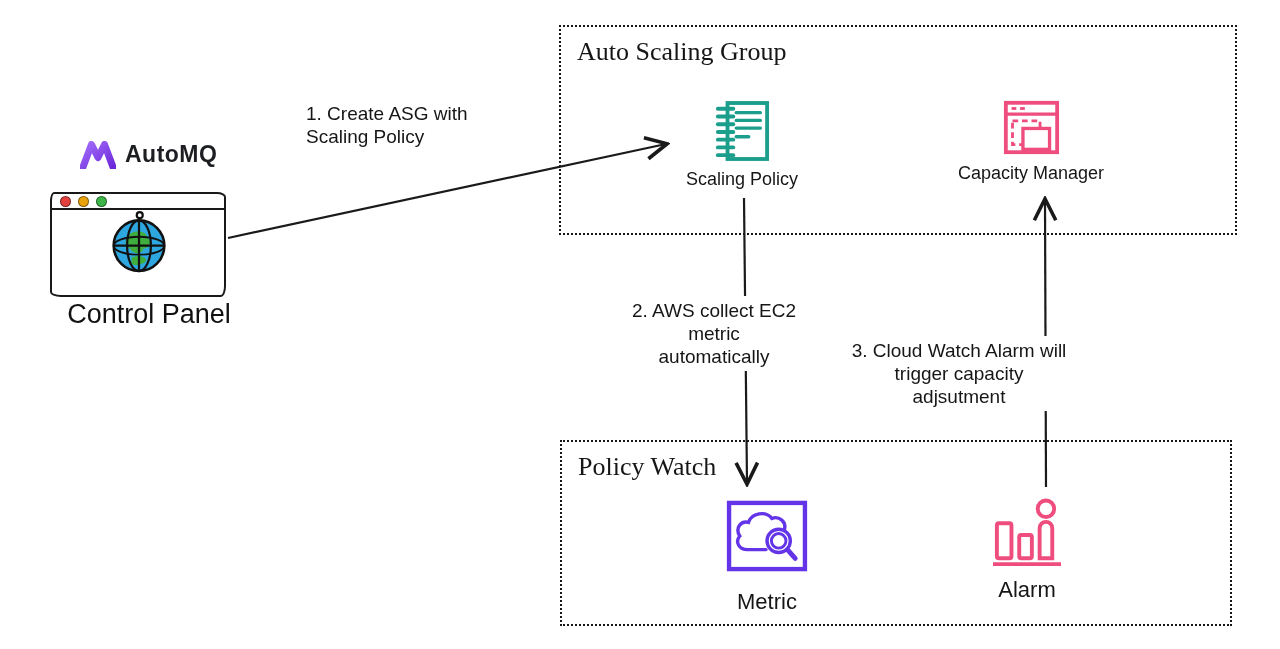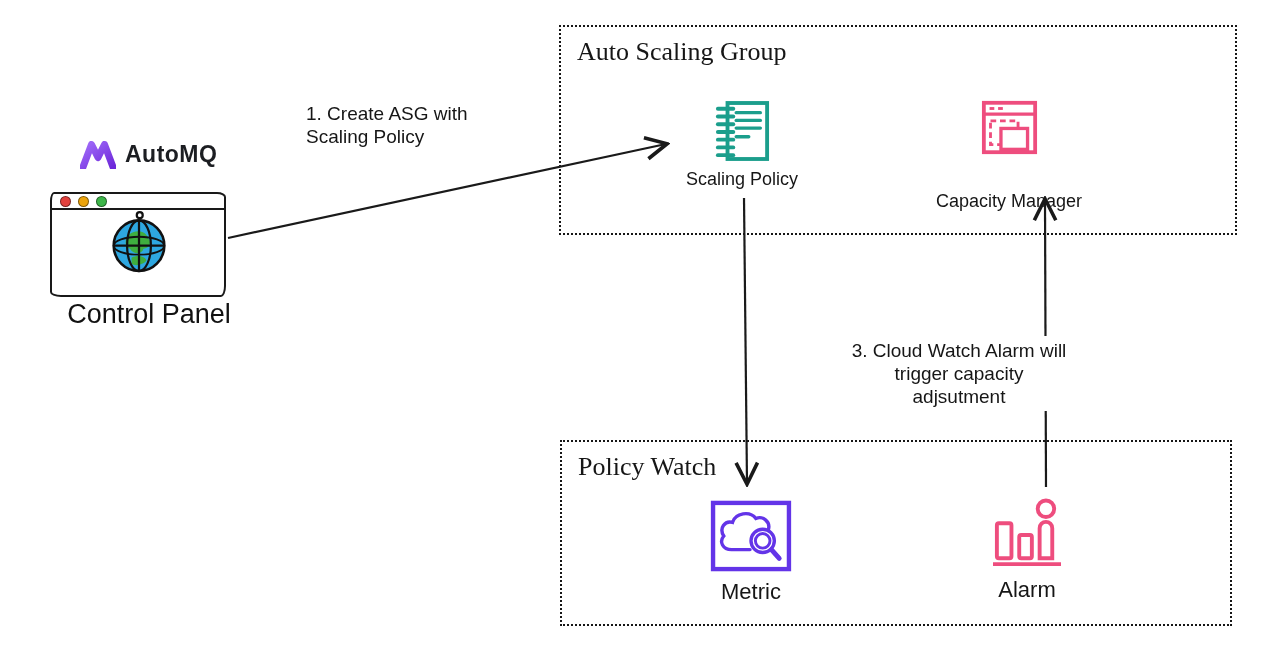--- a/index.html
+++ b/index.html
@@ -117,37 +117,37 @@
       <g class="teal-stroke" stroke-width="3.5" stroke-linecap="round">
         <line x1="23" y1="13" x2="48" y2="13"></line>
         <line x1="23" y1="21" x2="48" y2="21"></line>
         <line x1="23" y1="29" x2="48" y2="29"></line>
         <line x1="23" y1="38" x2="36" y2="38"></line>
       </g>
     </svg>
     <div class="node-label small-label">Scaling Policy</div>
   </div>
 
-  <div class="node" style="left:924px; top:99px; width:170px;gap:28px;">
+  <div class="node" style="left:946px; top:99px; width:170px;">
     <svg width="57" height="57" viewBox="0 0 60 60">
       <rect x="3" y="4" width="54" height="52" fill="none" class="pink-stroke" stroke-width="4"></rect>
       <line x1="3" y1="16" x2="57" y2="16" class="pink-stroke" stroke-width="3.5"></line>
       <line x1="9" y1="10" x2="14" y2="10" class="pink-stroke" stroke-width="3"></line>
       <line x1="18" y1="10" x2="23" y2="10" class="pink-stroke" stroke-width="3"></line>
       <rect x="10" y="23" width="29" height="25" fill="none" class="pink-stroke" stroke-width="3" stroke-dasharray="6 4"></rect>
       <rect x="21" y="31" width="28" height="22" fill="#fff" class="pink-stroke" stroke-width="3.5"></rect>
     </svg>
     <div class="node-label small-label">Capacity Manager</div>
   </div>
 
   <div class="group-box" style="left:560px; top:440px; width:668px; height:182px;">
     <div class="group-title">Policy Watch</div>
   </div>
 
-  <div class="node" style="left:676px; top:500px; width:150px;">
+  <div class="node" style="left:692px; top:500px; width:150px;gap:10px;">
     <svg width="82" height="72" viewBox="0 0 84 74">
       <rect x="3" y="3" width="78" height="68" fill="none" class="purple-stroke" stroke-width="4.5"></rect>
       <path d="M41,51 L22,51 C13,51 9,43 14,37 C9,29 15,21 23,23 C26,13 41,11 47,19 C54,16 62,22 60,30" fill="none" class="purple-stroke" stroke-width="3.5" stroke-linecap="round"></path>
       <circle cx="54" cy="42" r="12" fill="none" class="purple-stroke" stroke-width="3.5"></circle>
       <circle cx="54" cy="42" r="7.5" fill="none" class="purple-stroke" stroke-width="3"></circle>
       <line x1="63" y1="51" x2="71" y2="60" class="purple-stroke" stroke-width="5" stroke-linecap="round"></line>
     </svg>
     <div class="node-label metric-label">Metric</div>
   </div>
 
@@ -171,19 +171,23 @@
     <path class="arrow-line" d="M228,238 L666,144" marker-end="url(#openArrow)"></path>
     <path class="arrow-line" d="M744,198 L747,483" marker-end="url(#openArrow)"></path>
     <path class="arrow-line" d="M1046,487 L1045,200" marker-end="url(#openArrow)"></path>
   </svg>
 
   <div class="step step-left" style="left:306px; top:102px;">
     <div>1. Create ASG with</div>
     <div>Scaling Policy</div>
   </div>
 
+  <div class="step step-center" style="left:608px; top:296px; width:212px;">
+    <div>2. AWS collect EC2 metric</div>
+    <div>automatically</div>
+  </div>
 
   <div class="step step-center" style="left:850px; top:336px; width:218px;">
     <div>3. Cloud Watch Alarm will</div>
     <div>trigger capacity adjsutment</div>
   </div>
 
 </div>
 
 </body></html>

